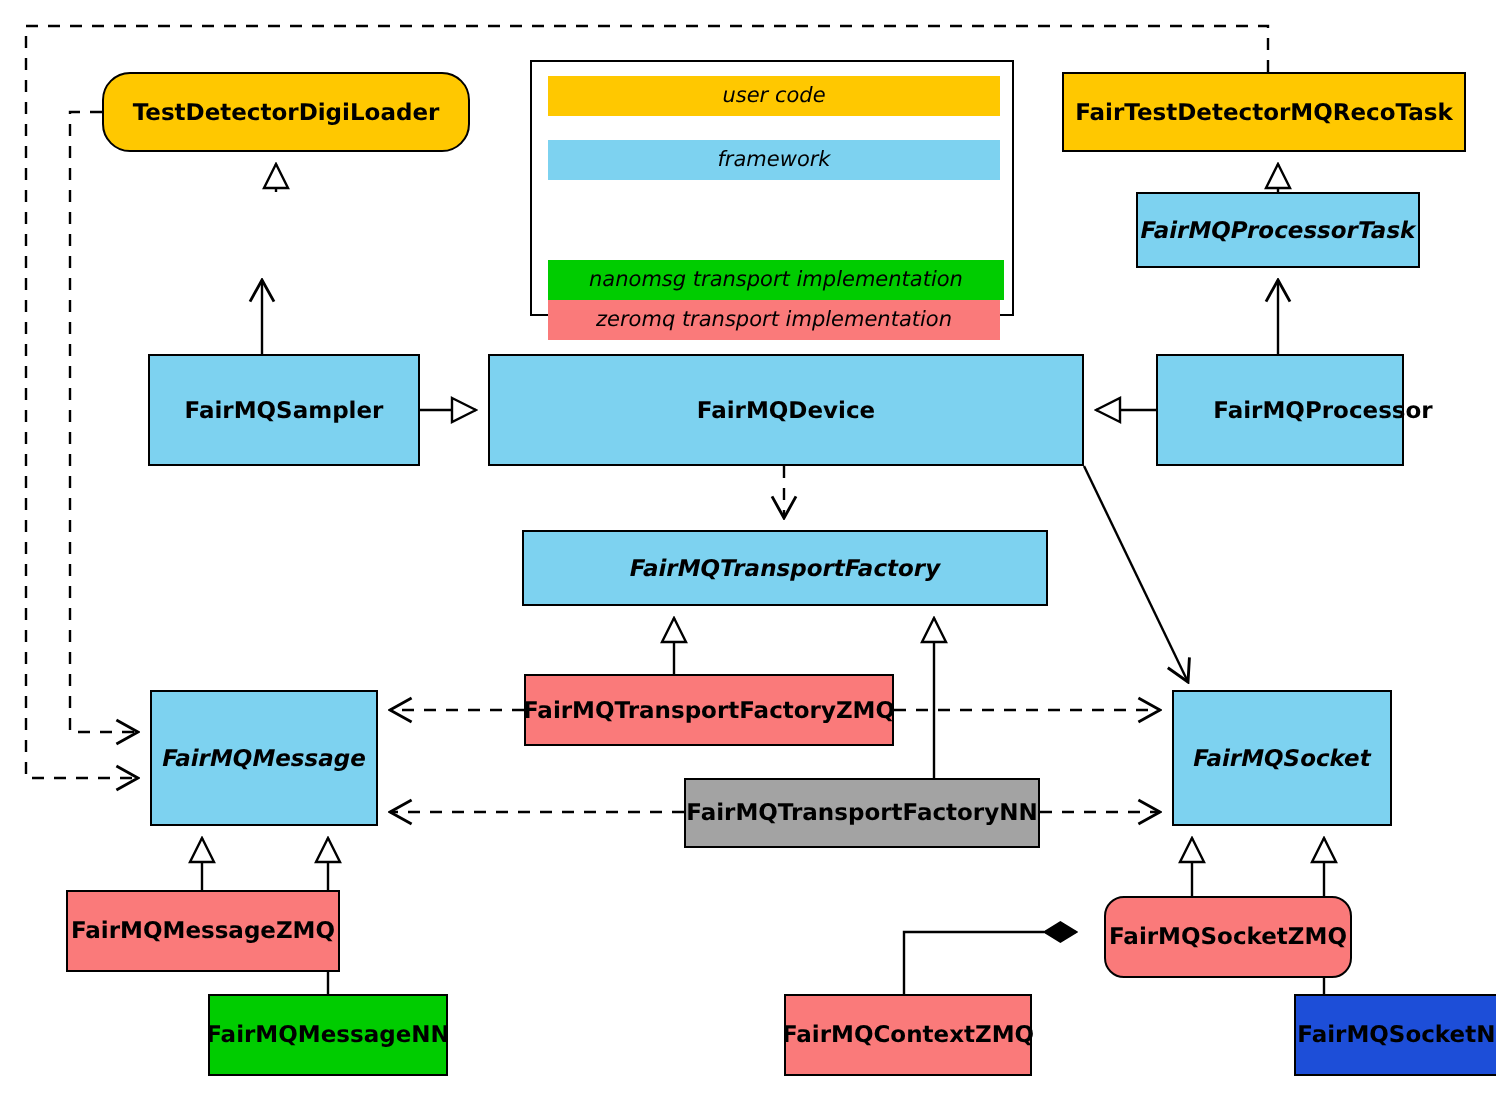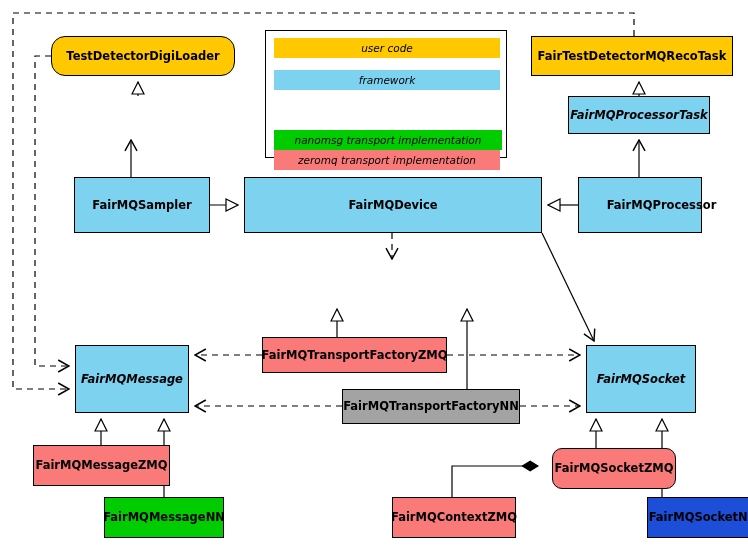--- a/index.html
+++ b/index.html
@@ -140,20 +140,21 @@
       <span>nanomsg transport implementation</span>
     </div>
   </div>
 
   <div class="node-box" style="left: 51px; top: 36px; width: 184px; height: 40px; background: rgb(255, 200, 0); border-radius: 14px;">TestDetectorDigiLoader</div>
   <div class="node-box" style="left: 531px; top: 36px; width: 202px; height: 40px; background: rgb(255, 200, 0);">FairTestDetectorMQRecoTask</div>
   <div class="node-box abstract" style="left: 568px; top: 96px; width: 142px; height: 38px; background: rgb(125, 210, 240);">FairMQProcessorTask</div>
   <div class="node-box" style="left: 74px; top: 177px; width: 136px; height: 56px; background: rgb(125, 210, 240);">FairMQSampler</div>
   <div class="node-box" style="left: 244px; top: 177px; width: 298px; height: 56px; background: rgb(125, 210, 240);">FairMQDevice</div>
   <div class="node-box" style="left: 578px; top: 177px; width: 124px; height: 56px; background: rgb(125, 210, 240); padding-left: 43px;">FairMQProcessor</div>
+  <div class="node-box abstract" style="left: 261px; top: 265px; width: 263px; height: 38px; background: rgb(125, 210, 240);">FairMQTransportFactory</div>
   <div class="node-box" style="left: 262px; top: 337px; width: 185px; height: 36px; background: rgb(250, 122, 122);">FairMQTransportFactoryZMQ</div>
   <div class="node-box" style="left: 342px; top: 389px; width: 178px; height: 35px; background: #a3a3a3;">FairMQTransportFactoryNN</div>
   <div class="node-box abstract" style="left: 75px; top: 345px; width: 114px; height: 68px; background: rgb(125, 210, 240);">FairMQMessage</div>
   <div class="node-box abstract" style="left: 586px; top: 345px; width: 110px; height: 68px; background: rgb(125, 210, 240);">FairMQSocket</div>
   <div class="node-box" style="left: 33px; top: 445px; width: 137px; height: 41px; background: rgb(250, 122, 122);">FairMQMessageZMQ</div>
   <div class="node-box" style="left: 104px; top: 497px; width: 120px; height: 41px; background: rgb(0, 204, 0);">FairMQMessageNN</div>
   <div class="node-box" style="left: 552px; top: 448px; width: 124px; height: 41px; background: rgb(250, 122, 122); border-radius: 10px;">FairMQSocketZMQ</div>
   <div class="node-box" style="left: 604px; top: 497px; width: 112px; height: 41px; background: #1d4ed8; margin-left: 43px;">FairMQSocketNN</div>
   <div class="node-box" style="left: 392px; top: 497px; width: 124px; height: 41px; background: rgb(250, 122, 122);">FairMQContextZMQ</div>
 

